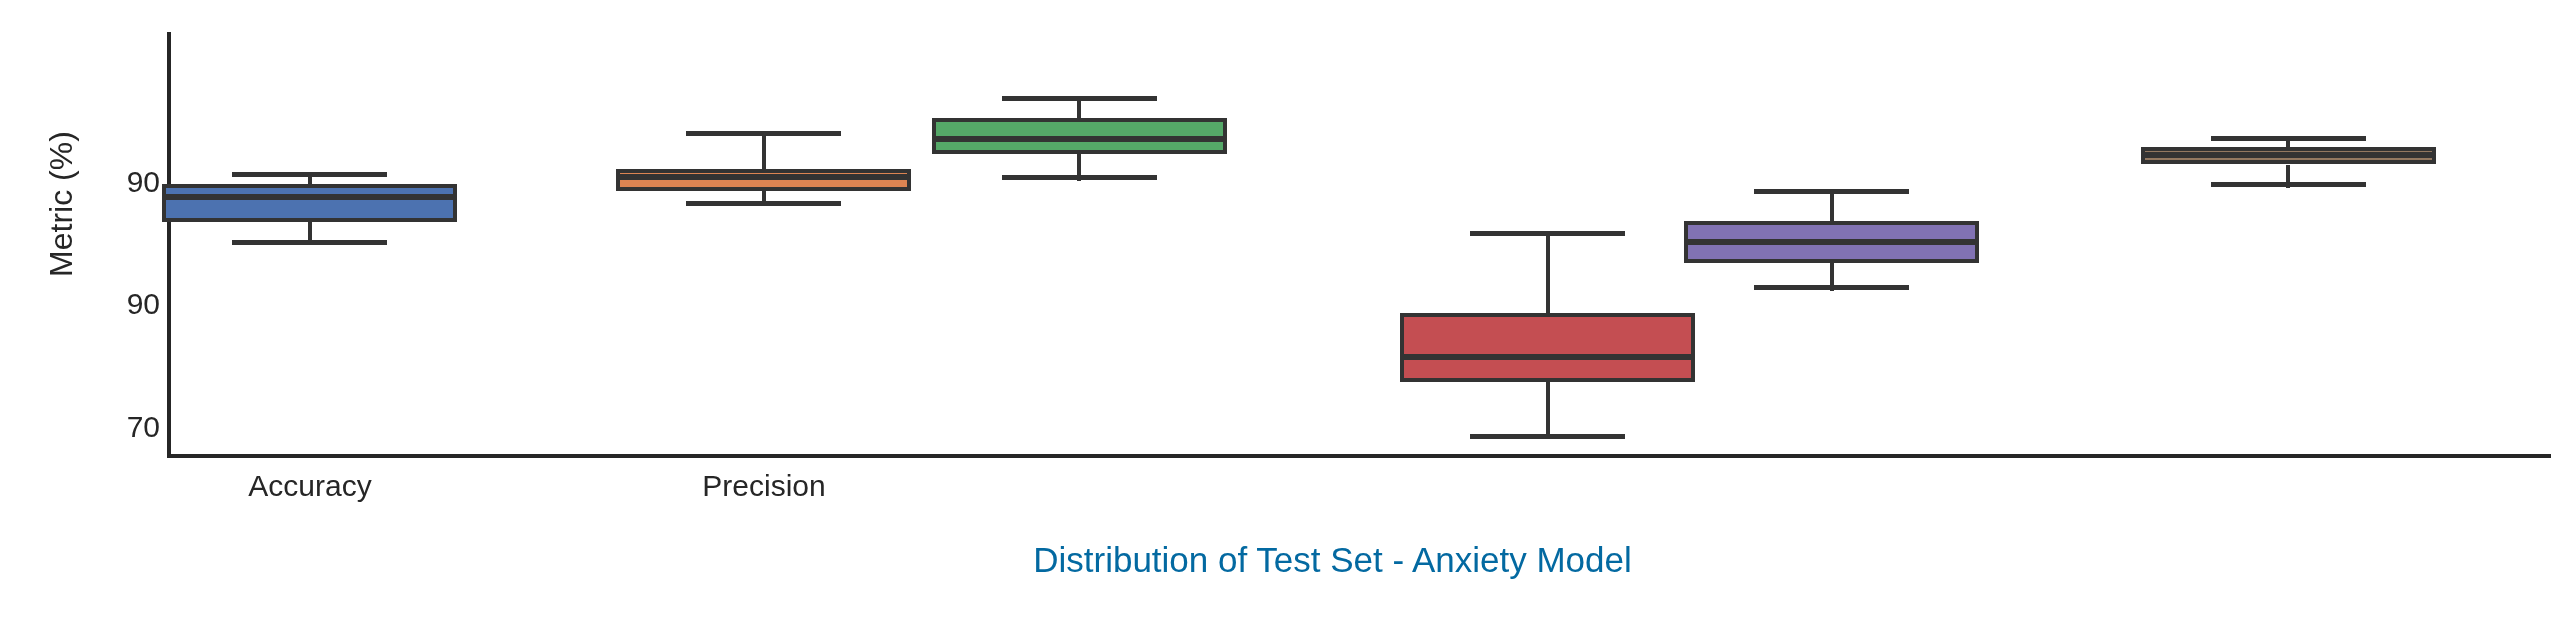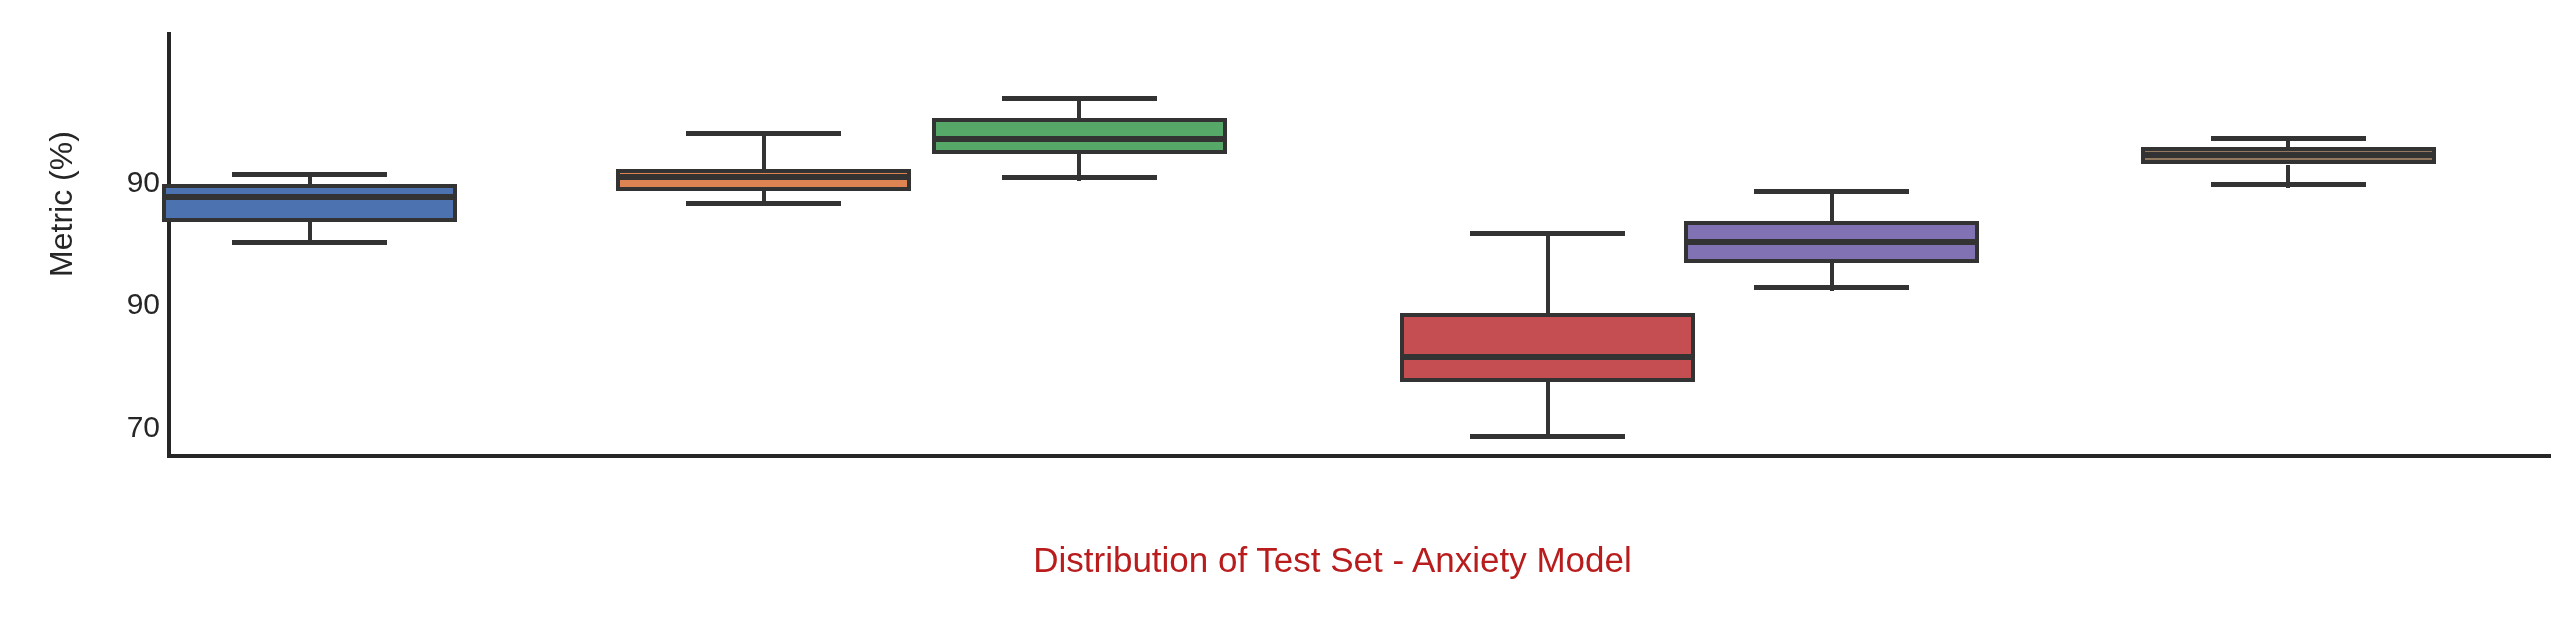--- a/index.html
+++ b/index.html
@@ -42,21 +42,21 @@
     font-size:32px;color:#262626;
     text-align:center;
     transform:rotate(-90deg);
     transform-origin:center center;
     line-height:1;
   }
   #x-axis-title{
     position:absolute;
     left:794px;top:542px;
     width:1077px;
-    font-size:35px;color:#b91c1c;
+    font-size:35px;color:#0369a1;
     text-align:center;
     line-height:1;
   }
 
   
   .box-group{position:absolute;top:0;left:0;width:100%;height:100%;pointer-events:none;}
   .bx-box{
     position:absolute;
     border:4px solid #333333;
     box-sizing:border-box;
@@ -111,17 +111,19 @@
       <div class="bx-box" style="left: 1684px; top: 221px; width: 295px; height: 42px; background: rgb(129, 114, 179);"></div>
       <div class="bx-median" style="left: 1684px; top: 239px; width: 295px;"></div>
       <div class="bx-whisker" style="left: 2286px; top: 136px; height: 11px;"></div>
       <div class="bx-cap" style="left: 2211px; top: 136px; width: 155px;"></div>
       <div class="bx-whisker" style="left: 2286px; top: 165px; height: 23px;"></div>
       <div class="bx-cap" style="left: 2211px; top: 182px; width: 155px;"></div>
       <div class="bx-box" style="left: 2141px; top: 147px; width: 295px; height: 17px; background: rgb(147, 120, 96);"></div>
       <div class="bx-median" style="left: 2141px; top: 152px; width: 295px;"></div>
     </div>
 
+  <div class="x-tick-label" style="left:108px;">Accuracy</div>
+  <div class="x-tick-label" style="left:562px;">Precision</div>
 
   <div id="x-axis-title">Distribution of Test Set - Anxiety Model</div>
 
 </div>
 
 
 </body></html>

